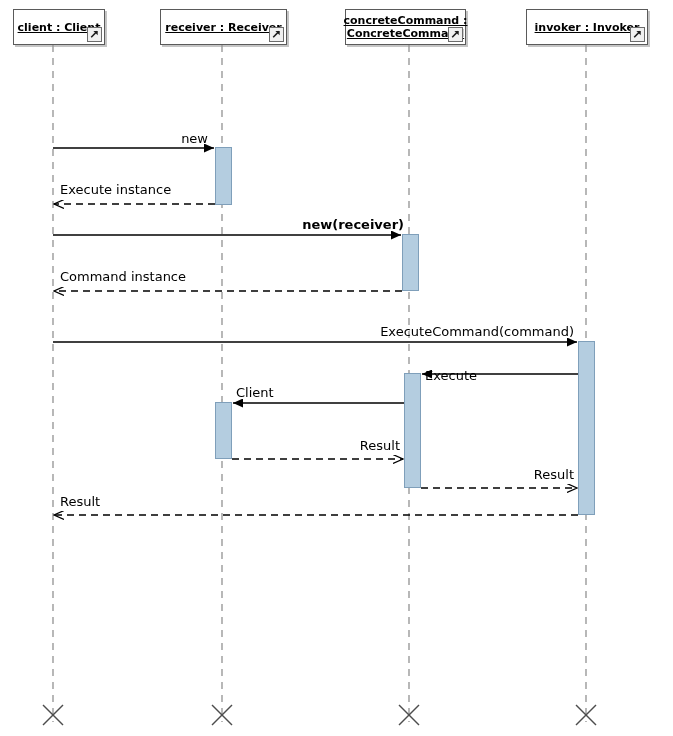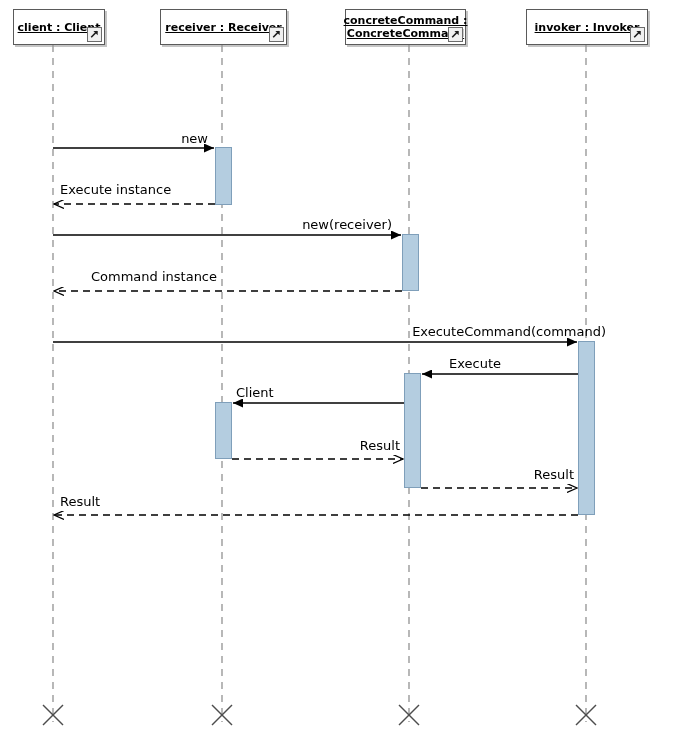--- a/index.html
+++ b/index.html
@@ -178,23 +178,23 @@
       <div class="activation" style="left: 215px; top: 147px; width: 17px; height: 58px; background: rgb(180, 205, 224); border-color: rgb(127, 159, 186);"></div>
       <div class="activation" style="left: 402px; top: 234px; width: 17px; height: 57px; background: rgb(180, 205, 224); border-color: rgb(127, 159, 186);"></div>
       <div class="activation" style="left: 578px; top: 341px; width: 17px; height: 174px; background: rgb(180, 205, 224); border-color: rgb(127, 159, 186);"></div>
       <div class="activation" style="left: 404px; top: 373px; width: 17px; height: 115px; background: rgb(180, 205, 224); border-color: rgb(127, 159, 186);"></div>
       <div class="activation" style="left: 215px; top: 402px; width: 17px; height: 57px; background: rgb(180, 205, 224); border-color: rgb(127, 159, 186);"></div>
     </div>
 
   <div id="message-labels">
       <div class="msg-label right-anchor" style="left: 208px; top: 133px;">new</div>
       <div class="msg-label" style="left: 60px; top: 184px;">Execute instance</div>
-      <div class="msg-label right-anchor" style="left: 392px; top: 219px;">new(receiver)</div>
-      <div class="msg-label" style="left: 60px; top: 271px; margin-left: 31px;">Command instance</div>
-      <div class="msg-label right-anchor" style="left: 574px; top: 326px; margin-left: 32px;">ExecuteCommand(command)</div>
-      <div class="msg-label" style="left: 425px; top: 358px; margin-left: 24px;">Execute</div>
+      <div class="msg-label right-anchor" style="left: 404px; top: 219px; font-weight: bold;">new(receiver)</div>
+      <div class="msg-label" style="left: 60px; top: 271px;">Command instance</div>
+      <div class="msg-label right-anchor" style="left: 574px; top: 326px;">ExecuteCommand(command)</div>
+      <div class="msg-label" style="left: 425px; top: 370px;">Execute</div>
       <div class="msg-label" style="left: 236px; top: 387px;">Client</div>
       <div class="msg-label right-anchor" style="left: 400px; top: 440px;">Result</div>
       <div class="msg-label right-anchor" style="left: 574px; top: 469px;">Result</div>
       <div class="msg-label" style="left: 60px; top: 496px;">Result</div>
     </div>
 
 </div>
 
 </body></html>

